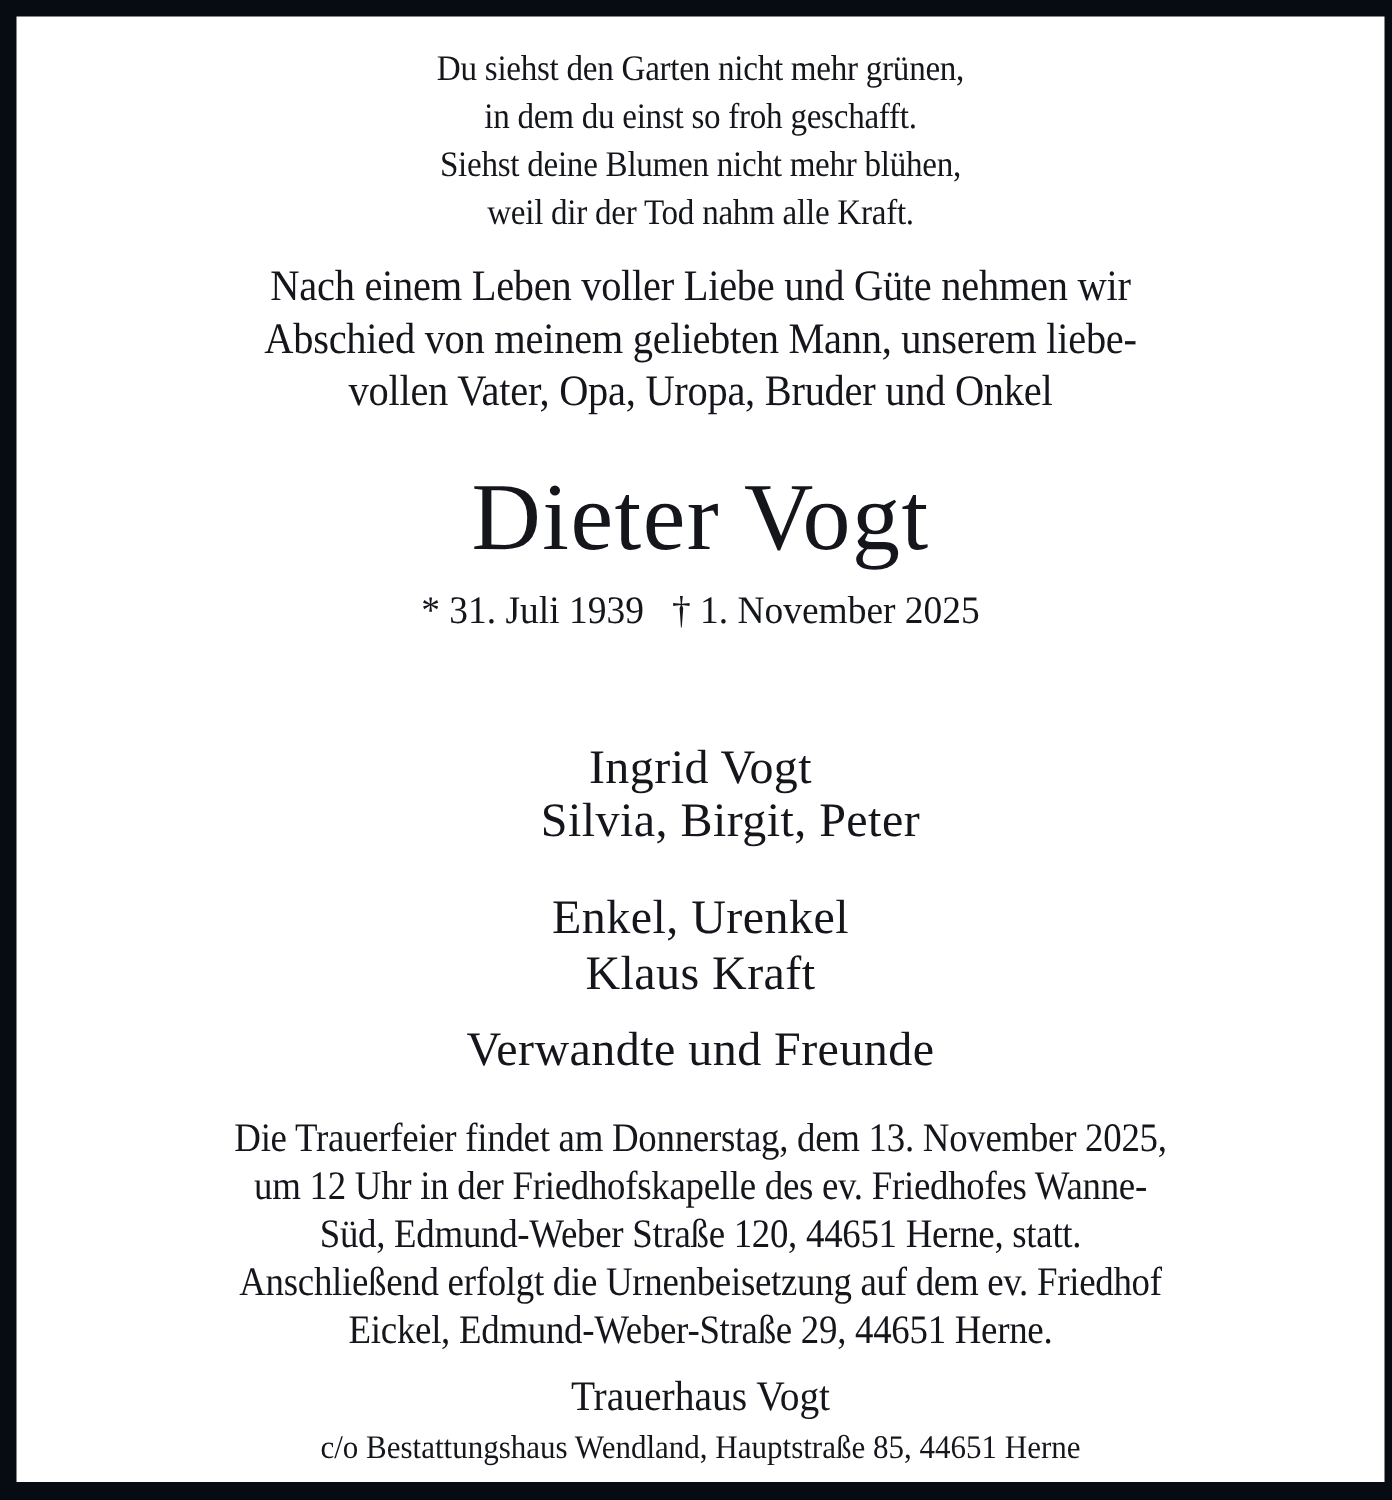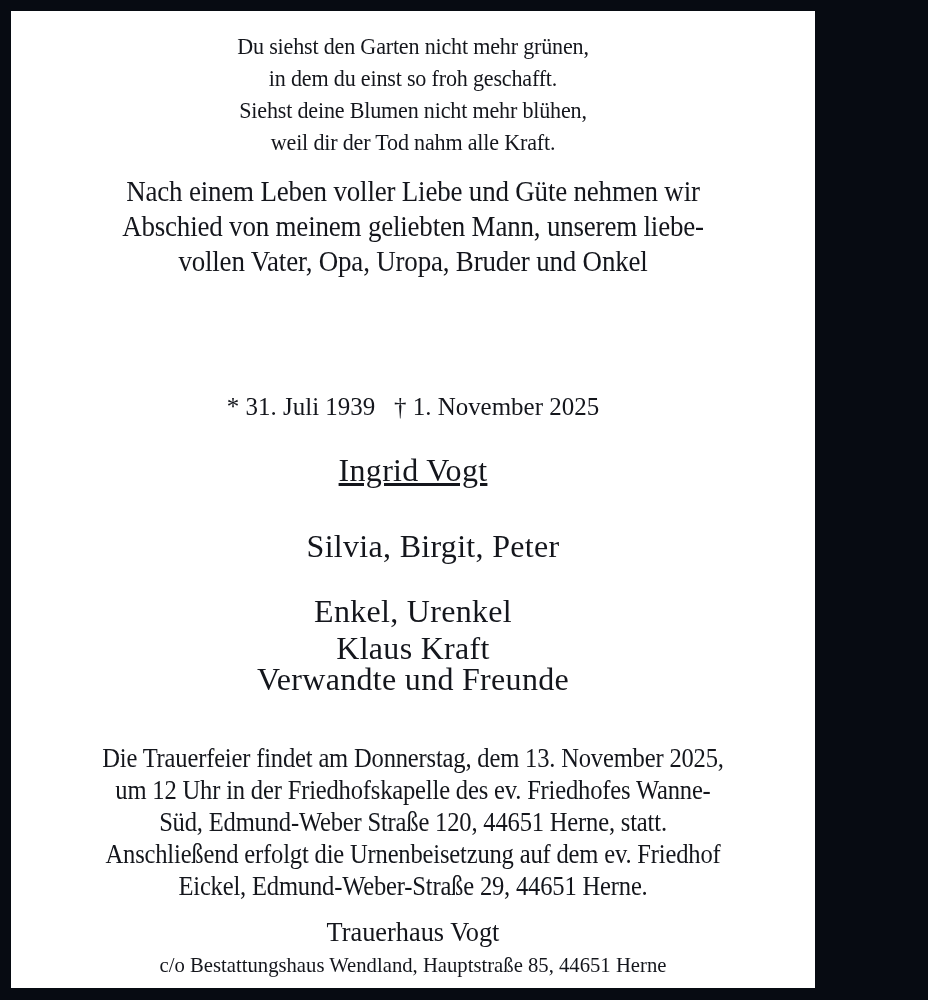--- a/index.html
+++ b/index.html
@@ -10,21 +10,21 @@
     body {
       width: 928px;
       height: 1000px;
       position: relative;
       overflow: hidden;
     }
     .frame {
       position: absolute;
       left: 11px;
       top: 11px;
-      width: 804px;
+      width: 912px;
       height: 977px;
       background: #ffffff;
       color: #14161c;
       font-family: "Liberation Serif", "DejaVu Serif", serif;
       text-align: center;
     }
     .line {
       position: absolute;
       left: 0;
       right: 0;
@@ -78,28 +78,29 @@
     <div class="line poem" style="top:87px;">Siehst deine Blumen nicht mehr blühen,</div>
     <div class="line poem" style="top:119px;">weil dir der Tod nahm alle Kraft.</div>
   </div>
 
   <div>
     <div class="line intro" style="top:166px;">Nach einem Leben voller Liebe und Güte nehmen wir</div>
     <div class="line intro" style="top:201px;">Abschied von meinem geliebten Mann, unserem liebe-</div>
     <div class="line intro" style="top:236px;">vollen Vater, Opa, Uropa, Bruder und Onkel</div>
   </div>
 
+  <div class="line name" style="top:302px;">Dieter Vogt</div>
   <div class="line dates" style="top:383px; white-space: pre;">* 31. Juli 1939   † 1. November 2025</div>
 
   <div>
-    <div class="line family" style="top:443px;text-decoration:underline;">Ingrid Vogt</div>
+    <div class="line family" style="top:484px;">Ingrid Vogt</div>
     <div class="line family" style="top:519px;padding-left:40px;">Silvia, Birgit, Peter</div>
     <div class="line family" style="top:584px;">Enkel, Urenkel</div>
     <div class="line family" style="top:621px;">Klaus Kraft</div>
-    <div class="line family" style="top:652px;">Verwandte und Freunde</div>
+    <div class="line family" style="top:672px;">Verwandte und Freunde</div>
   </div>
 
   <div>
     <div class="line service" style="top:734px;">Die Trauerfeier findet am Donnerstag, dem 13. November 2025,</div>
     <div class="line service" style="top:766px;">um 12 Uhr in der Friedhofskapelle des ev. Friedhofes Wanne-</div>
     <div class="line service" style="top:798px;">Süd, Edmund-Weber Straße 120, 44651 Herne, statt.</div>
     <div class="line service" style="top:830px;">Anschließend erfolgt die Urnenbeisetzung auf dem ev. Friedhof</div>
     <div class="line service" style="top:862px;">Eickel, Edmund-Weber-Straße 29, 44651 Herne.</div>
   </div>
 

